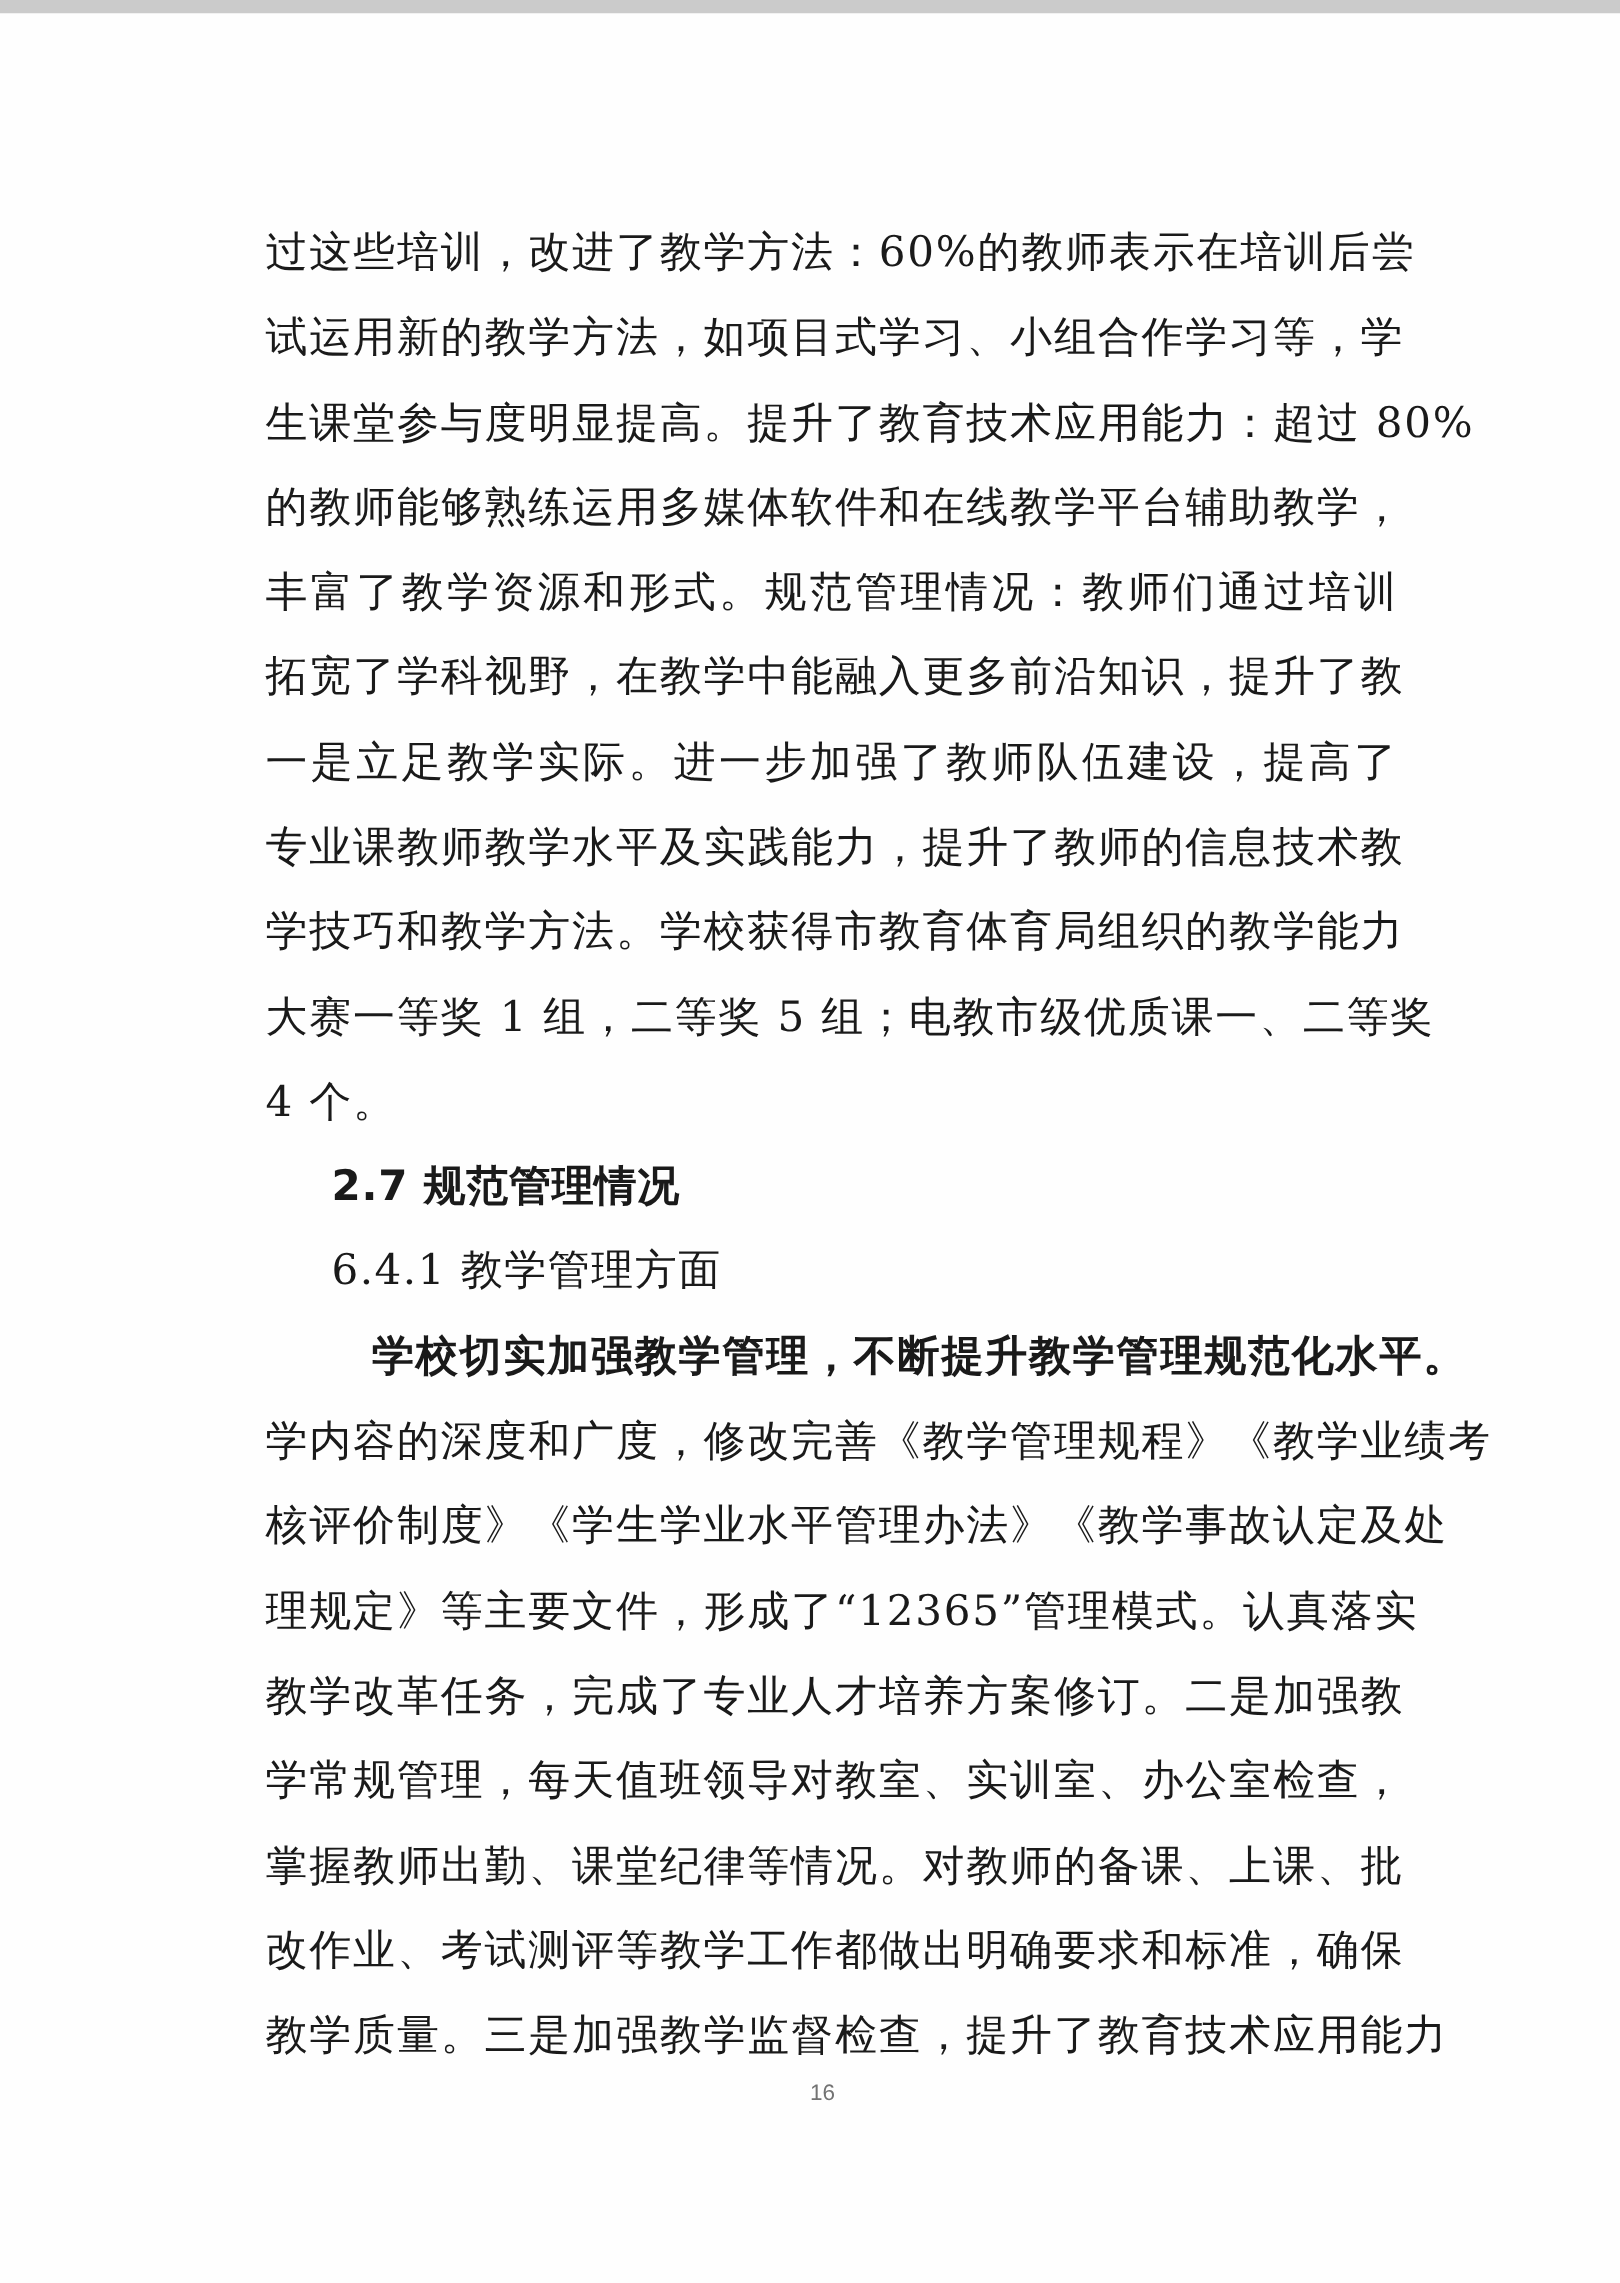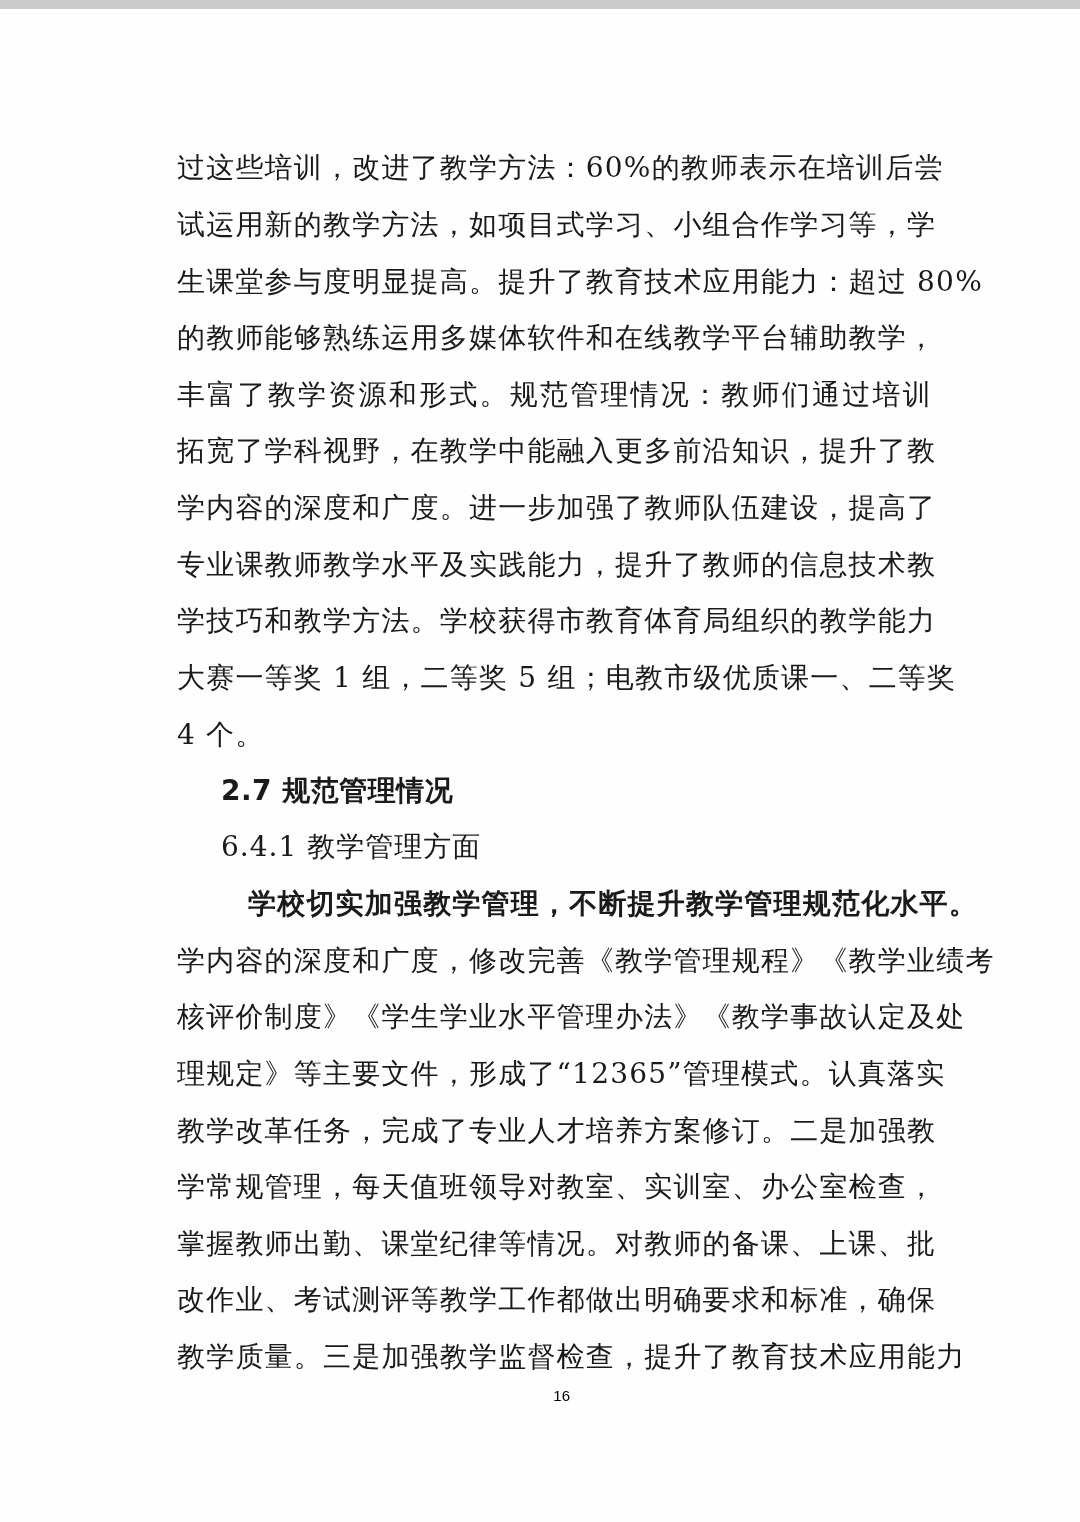--- a/index.html
+++ b/index.html
@@ -66,42 +66,42 @@
       height: 40px;
       line-height: 40px;
       font-size: 28px;
       letter-spacing: 1px;
     }
     .page-number {
       position: absolute;
       left: 540px;
       top: 1387px;
       width: 30px;
-      text-align: right;
+      text-align: left;
       font-size: 15px;
       font-family: "Liberation Sans", sans-serif;
-      color: #000000;
+      color: #737373;
     }
   </style>
 </head>
 <body>
 
 <div class="top-band"></div>
 
 <div class="page">
 </div>
 
 <div>
   <div class="line" style="top:148px">过这些培训，改进了教学方法：60%的教师表示在培训后尝</div>
   <div class="line" style="top:205px">试运用新的教学方法，如项目式学习、小组合作学习等，学</div>
   <div class="line" style="top:262px">生课堂参与度明显提高。提升了教育技术应用能力：超过 80%</div>
   <div class="line" style="top:318px">的教师能够熟练运用多媒体软件和在线教学平台辅助教学，</div>
   <div class="line" style="top:375px">丰富了教学资源和形式。规范管理情况：教师们通过培训</div>
   <div class="line" style="top:431px">拓宽了学科视野，在教学中能融入更多前沿知识，提升了教</div>
-  <div class="line" style="top:488px">学内容的深度和广度。进一步加强了教师队伍建设，提高了</div>
+  <div class="line" style="top:488px">一是立足教学实际。进一步加强了教师队伍建设，提高了</div>
   <div class="line" style="top:545px">专业课教师教学水平及实践能力，提升了教师的信息技术教</div>
   <div class="line" style="top:601px">学技巧和教学方法。学校获得市教育体育局组织的教学能力</div>
   <div class="line" style="top:658px">大赛一等奖 1 组，二等奖 5 组；电教市级优质课一、二等奖</div>
   <div class="line last" style="top:715px">4 个。</div>
 </div>
 
 <div class="heading" style="top:771px">2.7 规范管理情况</div>
 
 <div class="subheading" style="top:827px">6.4.1 教学管理方面</div>
 

